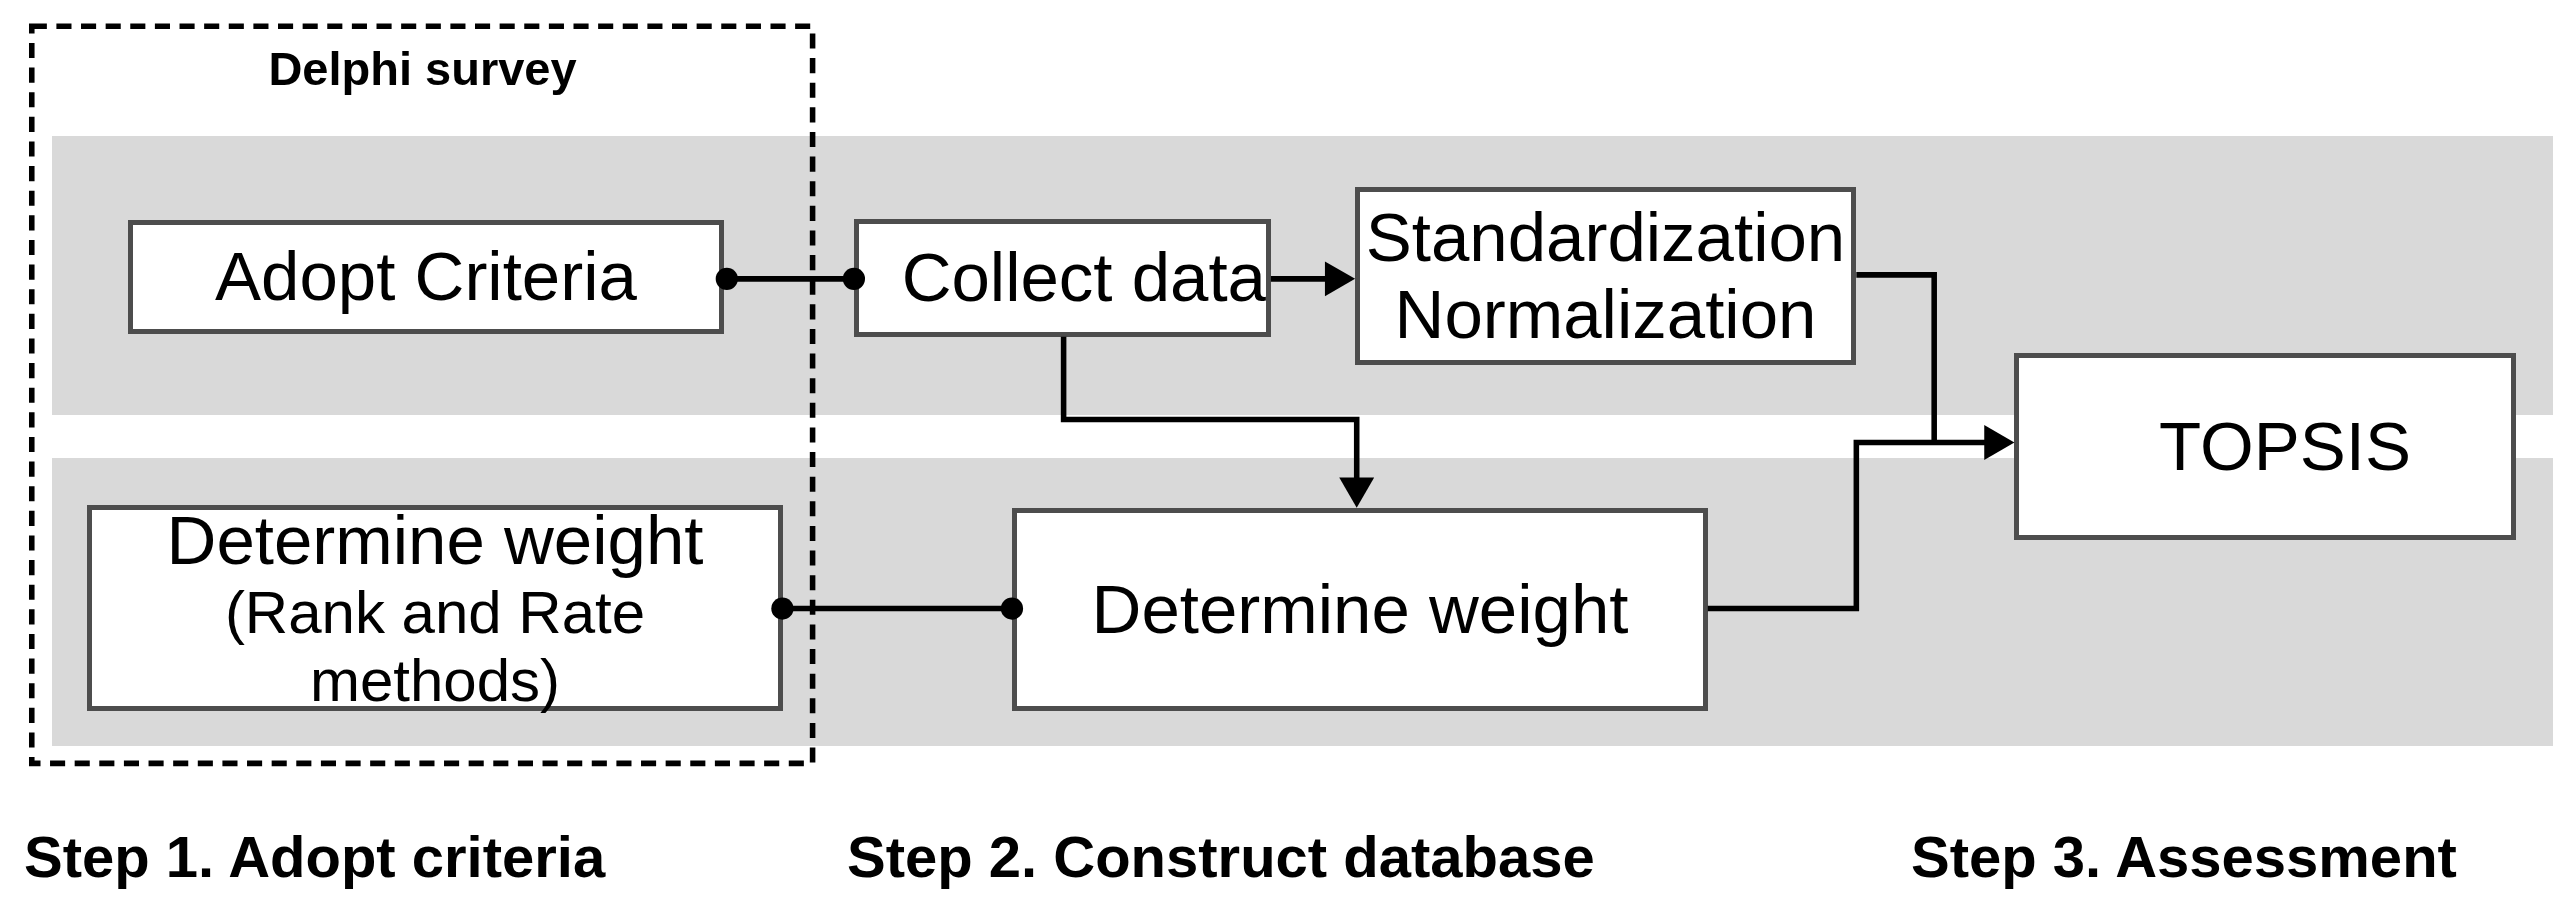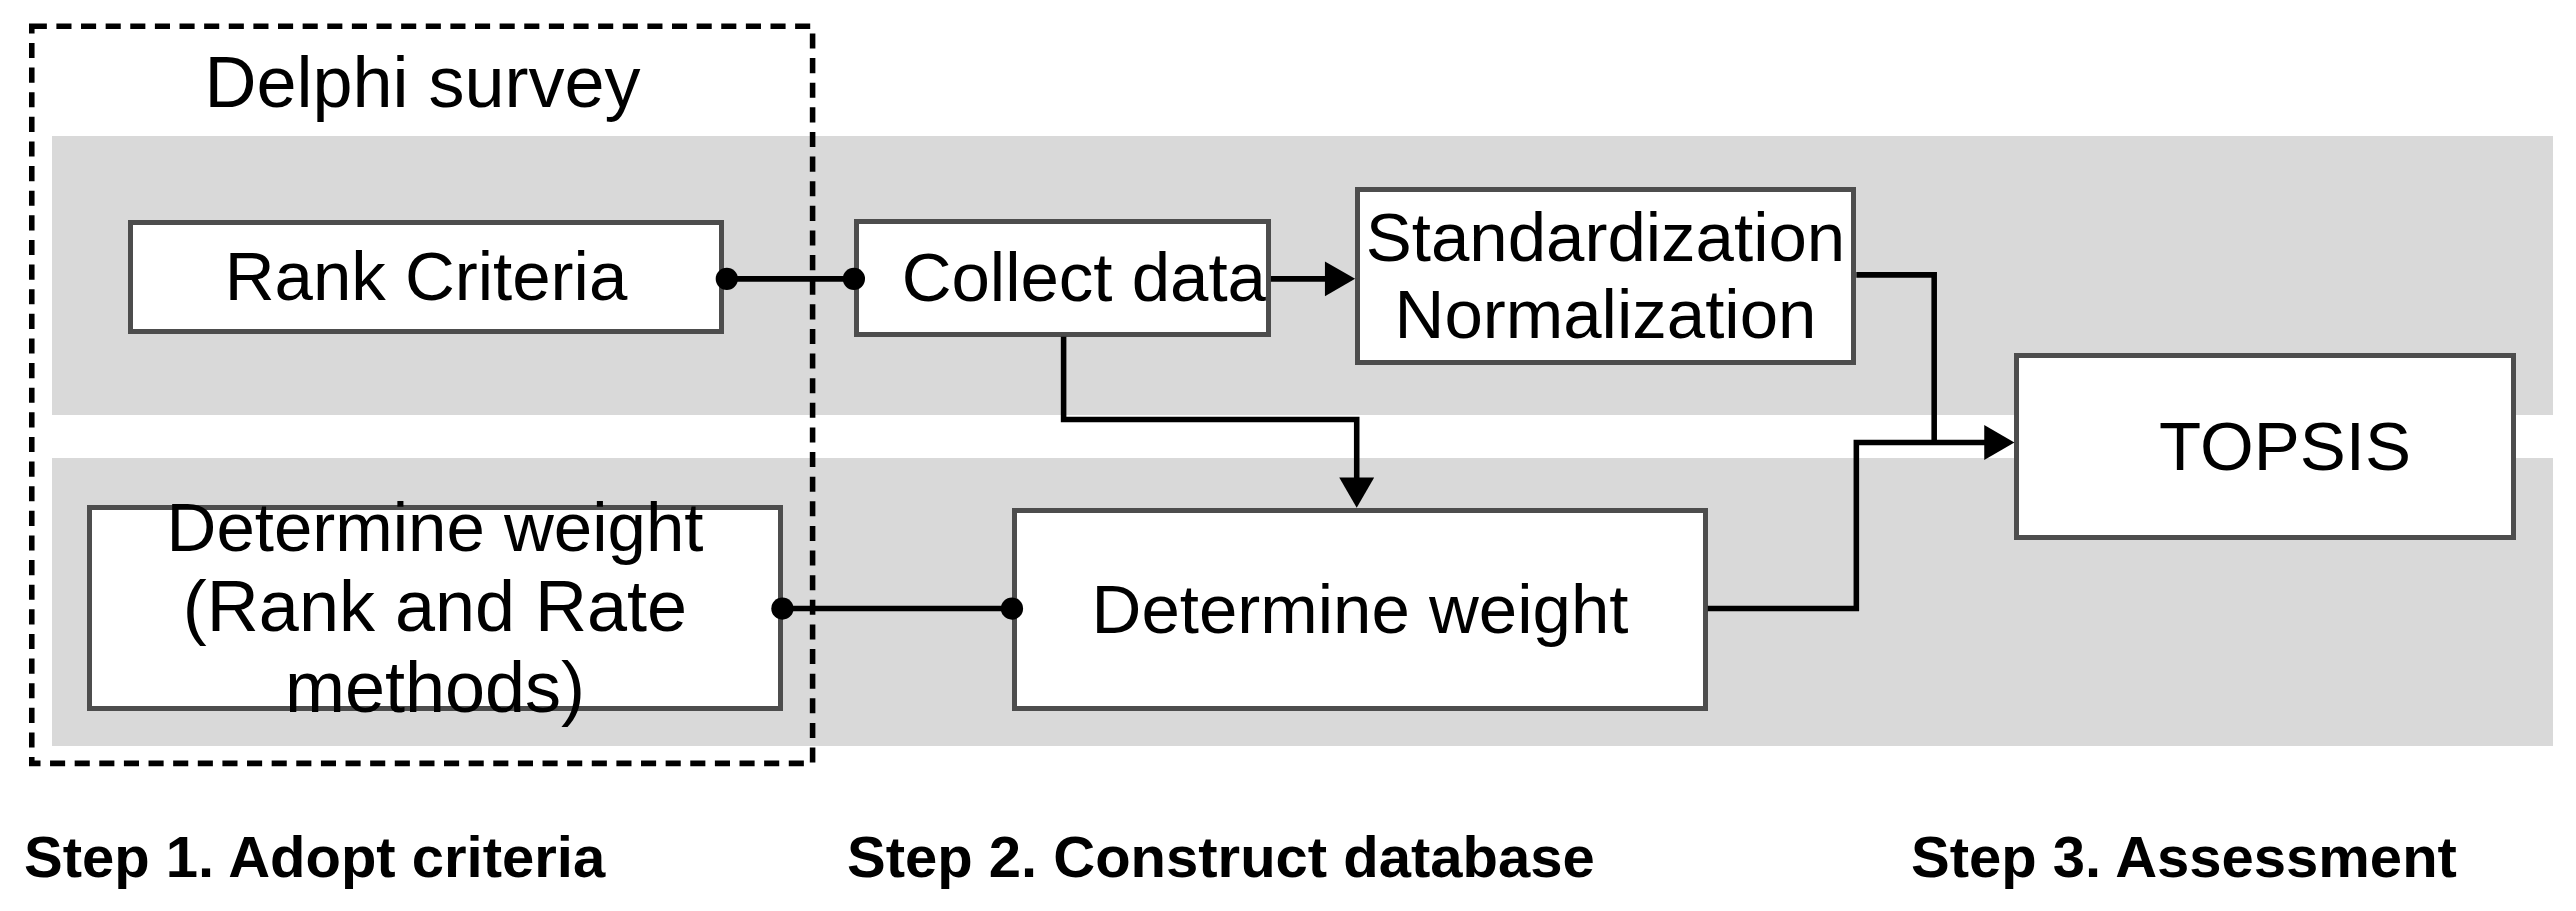--- a/index.html
+++ b/index.html
@@ -33,35 +33,35 @@
     display:flex;
     flex-direction:column;
     align-items:center;
     justify-content:center;
     color:var(--text);
     text-align:center;
     line-height:1.12;
     z-index:2;
   }
   .node .main{font-size:69px;}
-  .node .sub{font-size:72px;}
+  .node .sub{font-size:60px;}
   #node-adopt{left:128px;top:220px;width:596px;height:114px;}
   #node-collect{left:854px;top:219px;width:417px;height:118px;align-items:flex-end;}
   #node-standard{left:1355px;top:187px;width:501px;height:178px;}
   #node-rank{left:87px;top:505px;width:696px;height:206px;}
   #node-entropy{left:1012px;top:508px;width:696px;height:203px;}
   #node-topsis{left:2014px;top:353px;width:502px;height:187px;padding-left:40px;}
   #delphi-label{
     position:absolute;
     left:32px;
     top:41px;
     width:781px;
     text-align:center;
-    font-size:72px;
-    font-weight:normal;
+    font-size:47px;
+    font-weight:bold;
     color:var(--text);
     z-index:3;
   }
   .step-label{
     position:absolute;
     top:823px;
     font-size:58px;
     font-weight:bold;
     color:var(--text);
     white-space:nowrap;
@@ -95,21 +95,21 @@
 <body>
 
 <div id="canvas">
 
   <div class="band top"></div>
   <div class="band bottom"></div>
 
   <div id="delphi-label">Delphi survey</div>
 
   <div class="node" id="node-adopt">
-    <div class="main">Rank Criteria</div>
+    <div class="main">Adopt Criteria</div>
   </div>
 
   <div class="node" id="node-collect">
     <div class="main">Collect data</div>
   </div>
 
   <div class="node" id="node-standard">
     <div class="main">Standardization</div>
     <div class="main">Normalization</div>
   </div>

